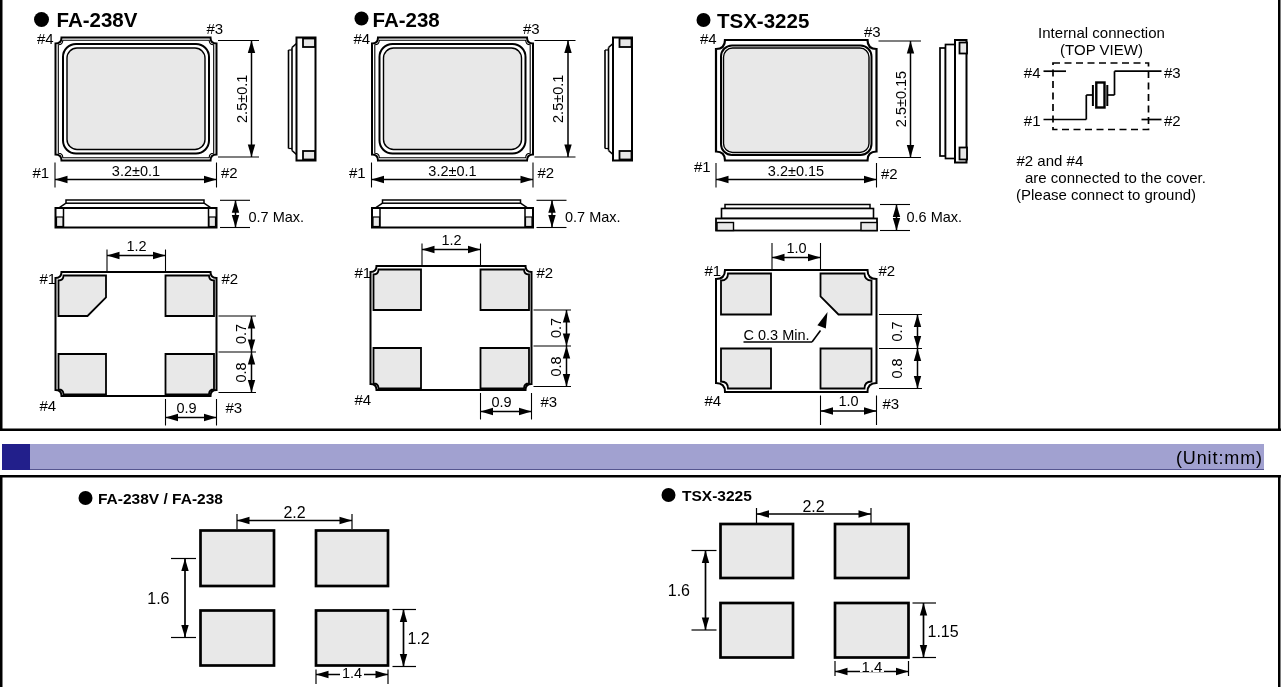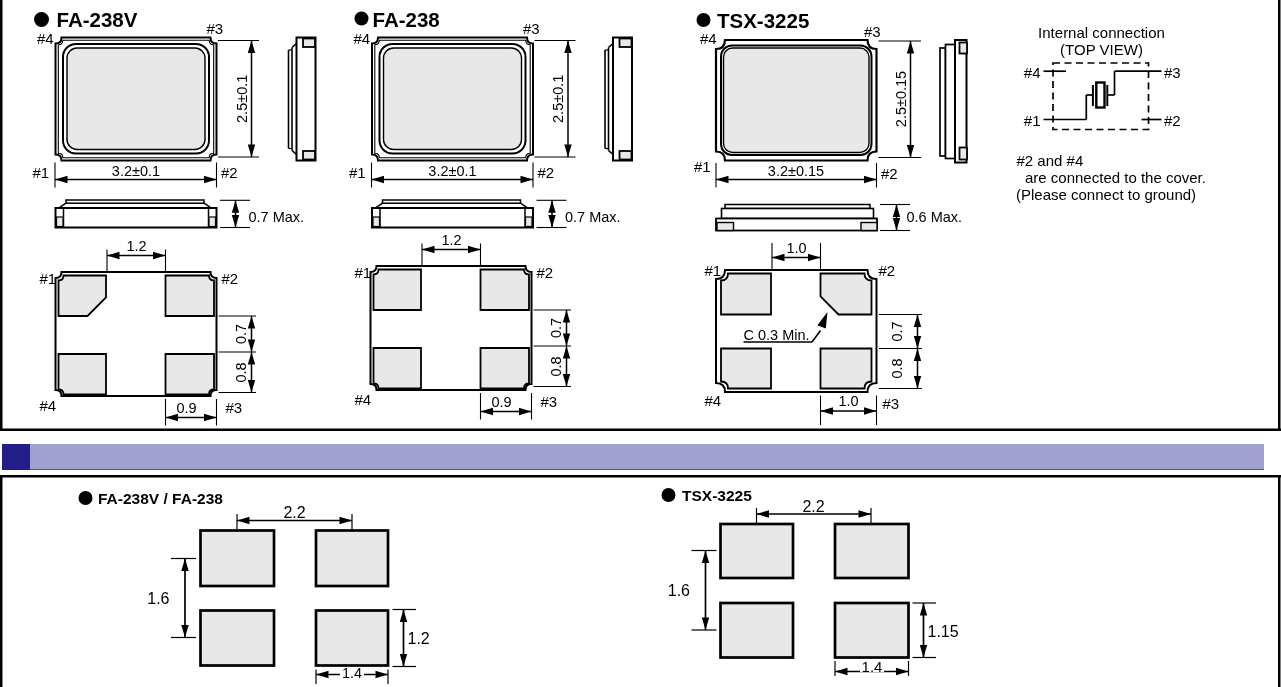--- a/index.html
+++ b/index.html
@@ -255,20 +255,21 @@
       <text x="1164" y="126" font-size="15" text-anchor="start" fill="#000">#2</text>
       <text x="1016.5" y="165.5" font-size="15" text-anchor="start" fill="#000">#2 and #4</text>
       <text x="1025" y="182.5" font-size="15" text-anchor="start" fill="#000">are connected to the cover.</text>
       <text x="1016" y="199.5" font-size="15" text-anchor="start" fill="#000">(Please connect to ground)</text>
       <line x1="1.25" y1="0" x2="1.25" y2="431" stroke="#000" stroke-width="2.5"></line>
       <line x1="1279.25" y1="0" x2="1279.25" y2="431" stroke="#000" stroke-width="2.5"></line>
       <line x1="0" y1="429.8" x2="1281" y2="429.8" stroke="#000" stroke-width="2.4"></line>
     </svg>
 <div class="abs" style="left:2px;top:444px;width:1262px;height:25px;background:#a1a1d0;border-bottom:1px solid #55558f;"></div>
 <div class="abs" style="left:2px;top:444px;width:28px;height:26px;background:#221f8b;"></div>
+<div class="abs" style="left:1100px;top:445.5px;width:163px;height:26px;line-height:25px;font-size:18px;letter-spacing:0.9px;color:#000;text-align:right;">(Unit:mm)</div>
 <svg class="abs" style="left:0;top:475px" width="1281" height="212" viewBox="0 0 1281 212">
       <line x1="0" y1="1.2" x2="1281" y2="1.2" stroke="#000" stroke-width="2.4"></line>
       <line x1="1.25" y1="0" x2="1.25" y2="212" stroke="#000" stroke-width="2.5"></line>
       <line x1="1279.25" y1="0" x2="1279.25" y2="212" stroke="#000" stroke-width="2.5"></line>
       <circle cx="85.5" cy="23" r="7" fill="#000"></circle>
       <text x="98" y="28.5" font-size="15.5" text-anchor="start" font-weight="bold" fill="#000">FA-238V / FA-238</text>
       <rect x="200.5" y="55.5" width="73.5" height="55.5" fill="#e8e8e8" stroke="#000" stroke-width="2.7"></rect>
       <rect x="316" y="55.5" width="72" height="55.5" fill="#e8e8e8" stroke="#000" stroke-width="2.7"></rect>
       <rect x="200.5" y="135.5" width="73.5" height="55.0" fill="#e8e8e8" stroke="#000" stroke-width="2.7"></rect>
       <rect x="316" y="135.5" width="72" height="55.0" fill="#e8e8e8" stroke="#000" stroke-width="2.7"></rect>

